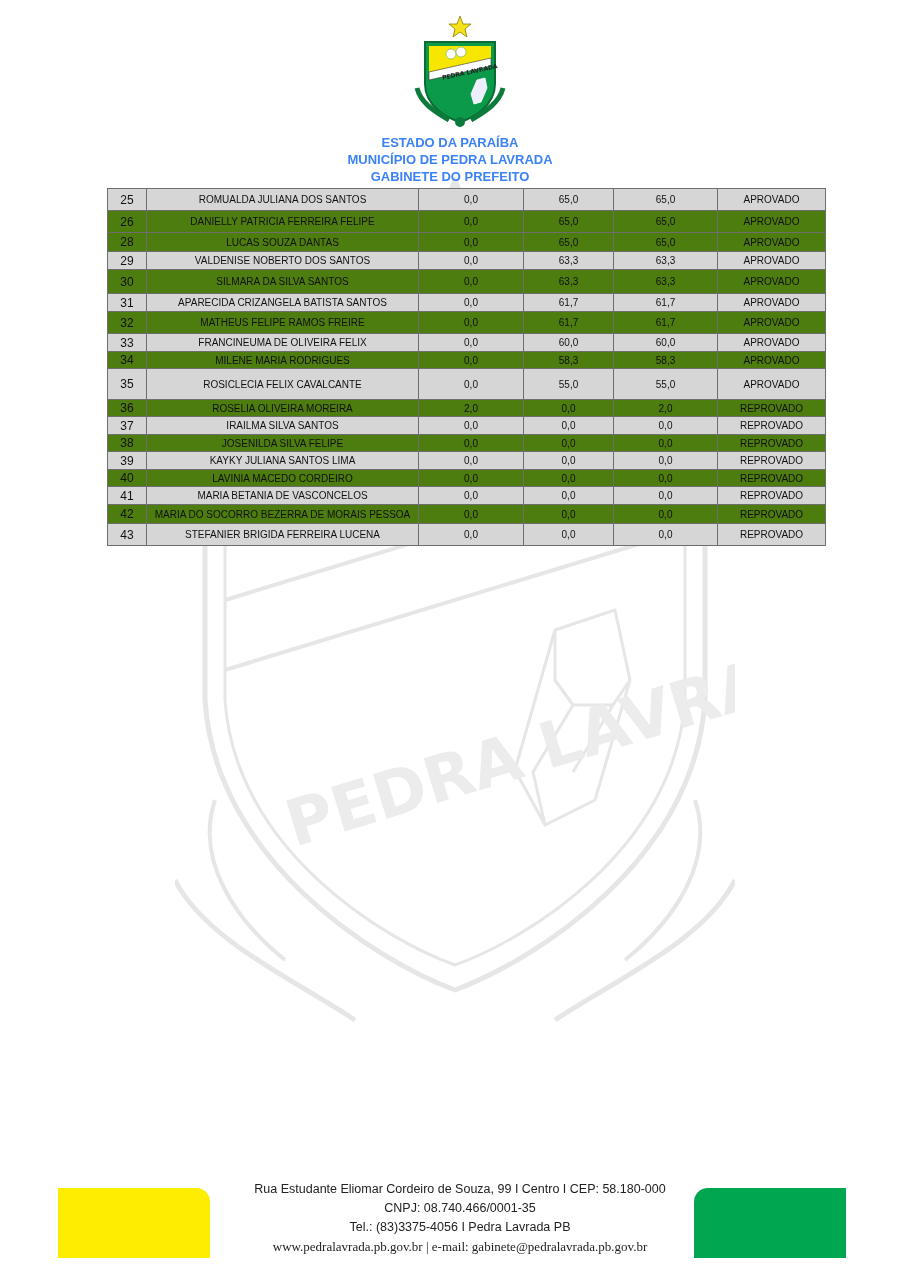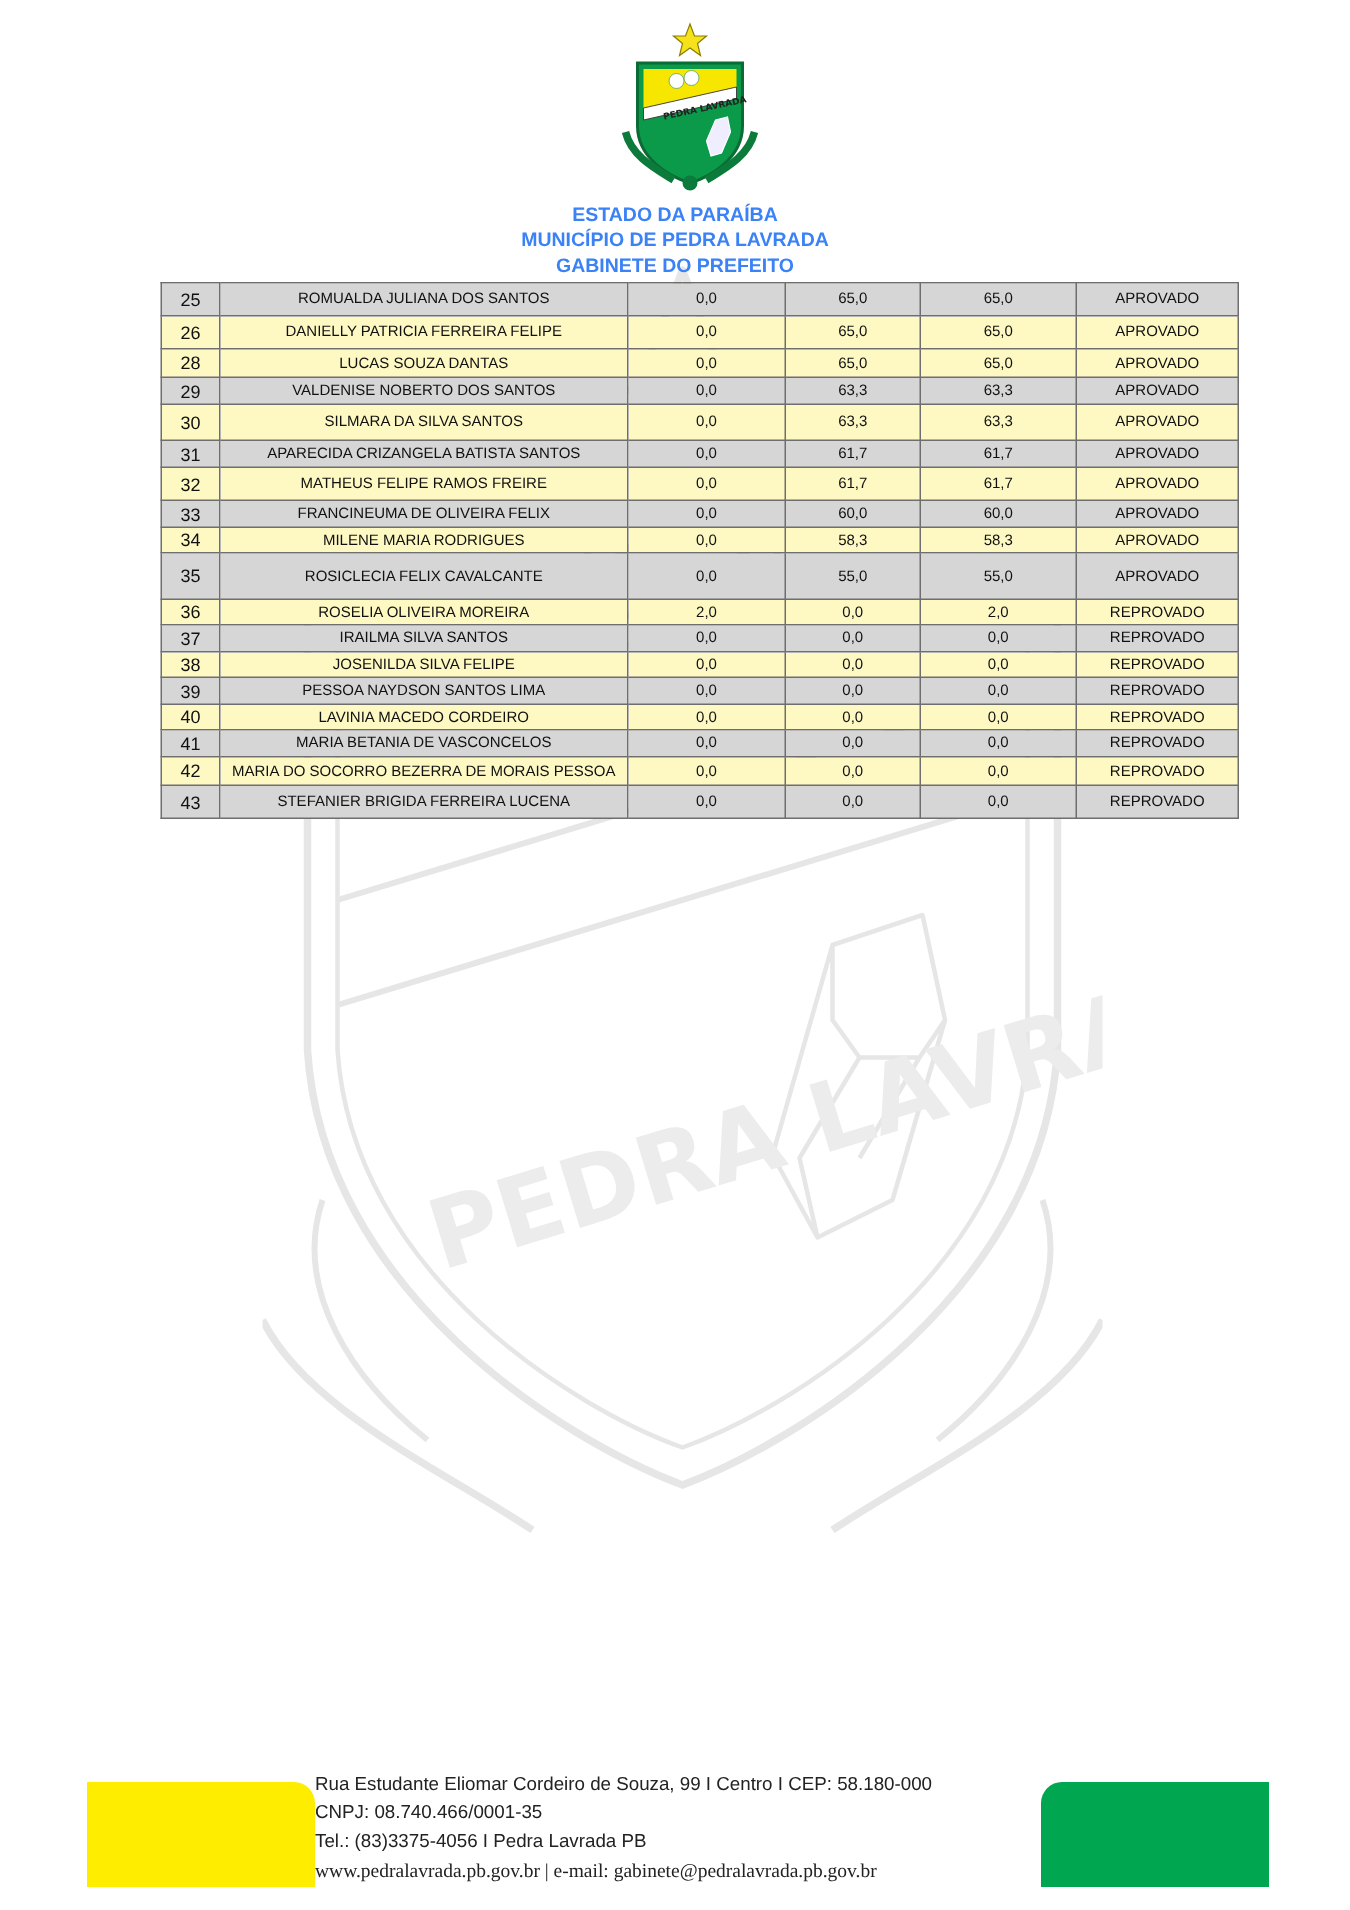--- a/index.html
+++ b/index.html
@@ -19,24 +19,24 @@
   .header-lines div { height: 17px; }
   table.results {
     position: absolute; left: 107px; top: 188px;
     border-collapse: collapse; table-layout: fixed;
     font-size: 10px; color: #111;
   }
   table.results td {
     border: 1px solid #6e6e6e; text-align: center; padding: 0; overflow: hidden; white-space: nowrap;
   }
   table.results tr.shade td { background: #d6d6d6; }
-  table.results tr.plain td { background: #fef9c3; }
+  table.results tr.plain td { background: #4d7c0f; }
   td.num { font-size: 12px; }
   .footer-text {
-    position: absolute; left: 210px; top: 1180px; width: 500px; text-align: left;
+    position: absolute; left: 210px; top: 1180px; width: 500px; text-align: center;
     font-size: 12.5px; line-height: 19px; color: #222;
   }
   .footer-text .web { font-family: "Liberation Serif", "DejaVu Serif", serif; font-size: 13px; }
   .bar-yellow {
     position: absolute; left: 58px; top: 1188px; width: 152px; height: 70px;
     background: #ffed00; border-top-right-radius: 14px;
   }
   .bar-green {
     position: absolute; left: 694px; top: 1188px; width: 152px; height: 70px;
     background: #00a650; border-top-left-radius: 14px;
@@ -193,21 +193,21 @@
         <tr class="plain" style="height: 17px;">
           <td class="num">38</td>
           <td>JOSENILDA SILVA FELIPE</td>
           <td>0,0</td>
           <td>0,0</td>
           <td>0,0</td>
           <td>REPROVADO</td>
         </tr>
         <tr class="shade" style="height: 18px;">
           <td class="num">39</td>
-          <td>PESSOA NAYDSON SANTOS LIMA</td>
+          <td>KAYKY JULIANA SANTOS LIMA</td>
           <td>0,0</td>
           <td>0,0</td>
           <td>0,0</td>
           <td>REPROVADO</td>
         </tr>
         <tr class="plain" style="height: 17px;">
           <td class="num">40</td>
           <td>LAVINIA MACEDO CORDEIRO</td>
           <td>0,0</td>
           <td>0,0</td>

